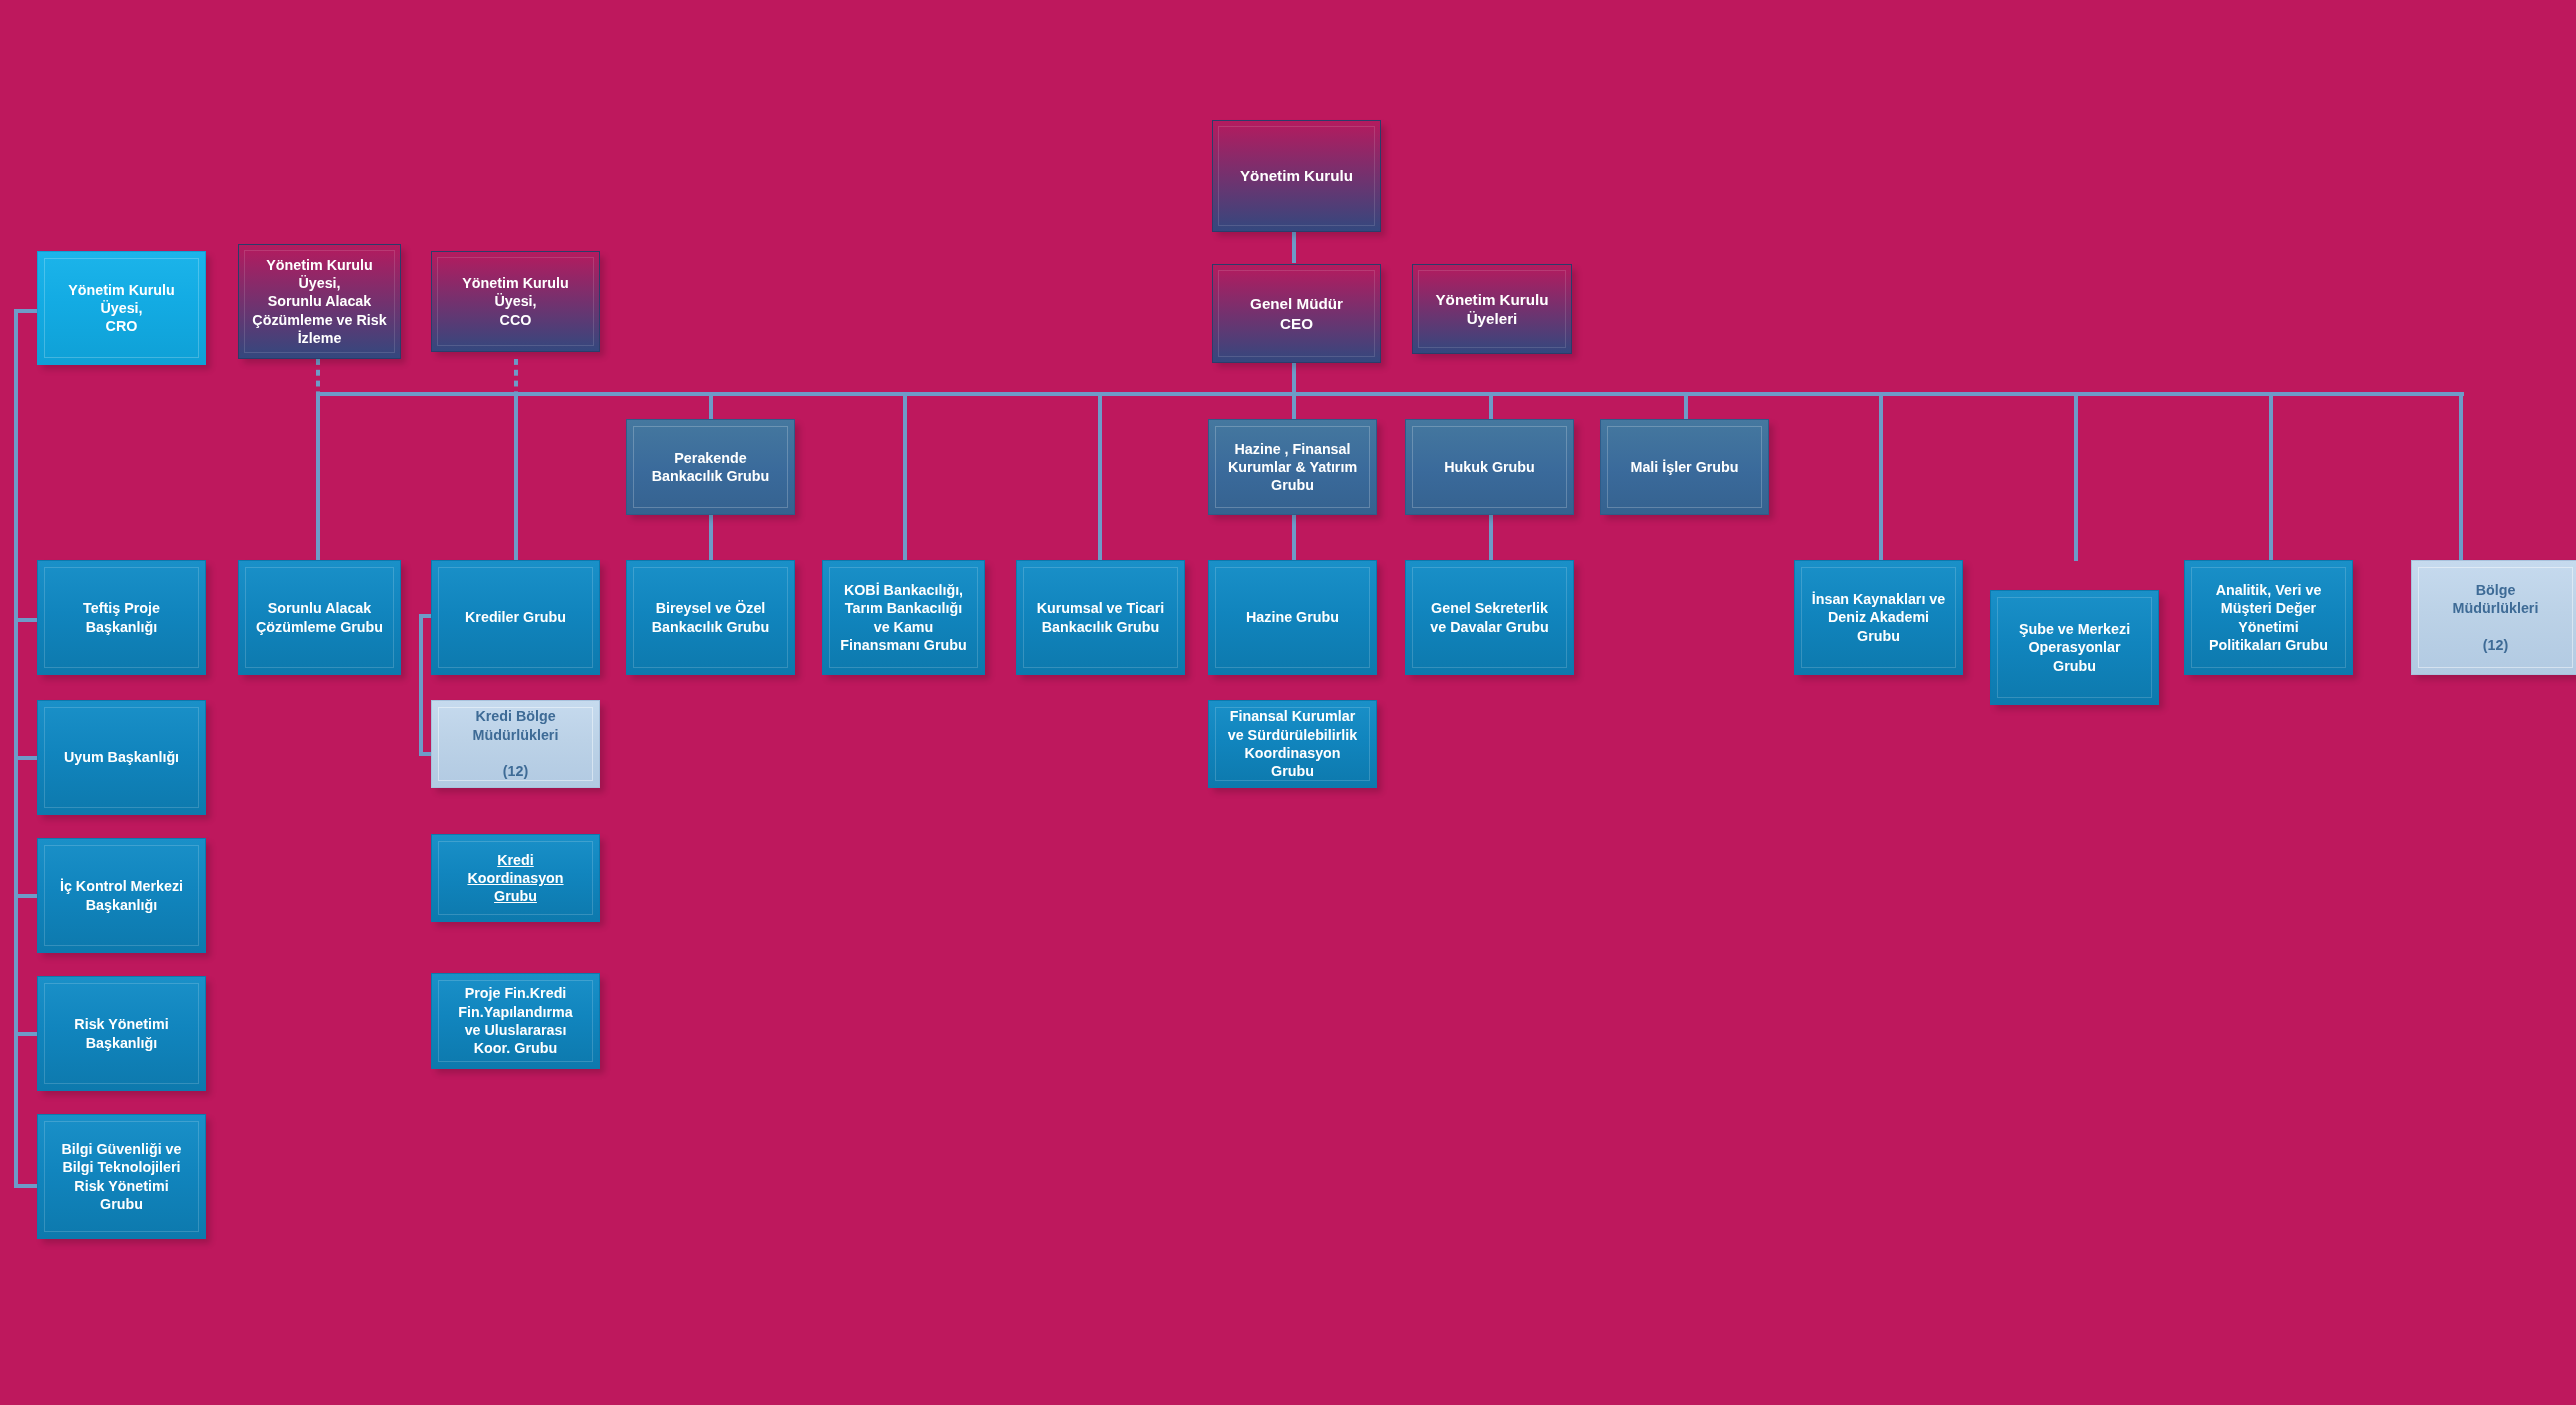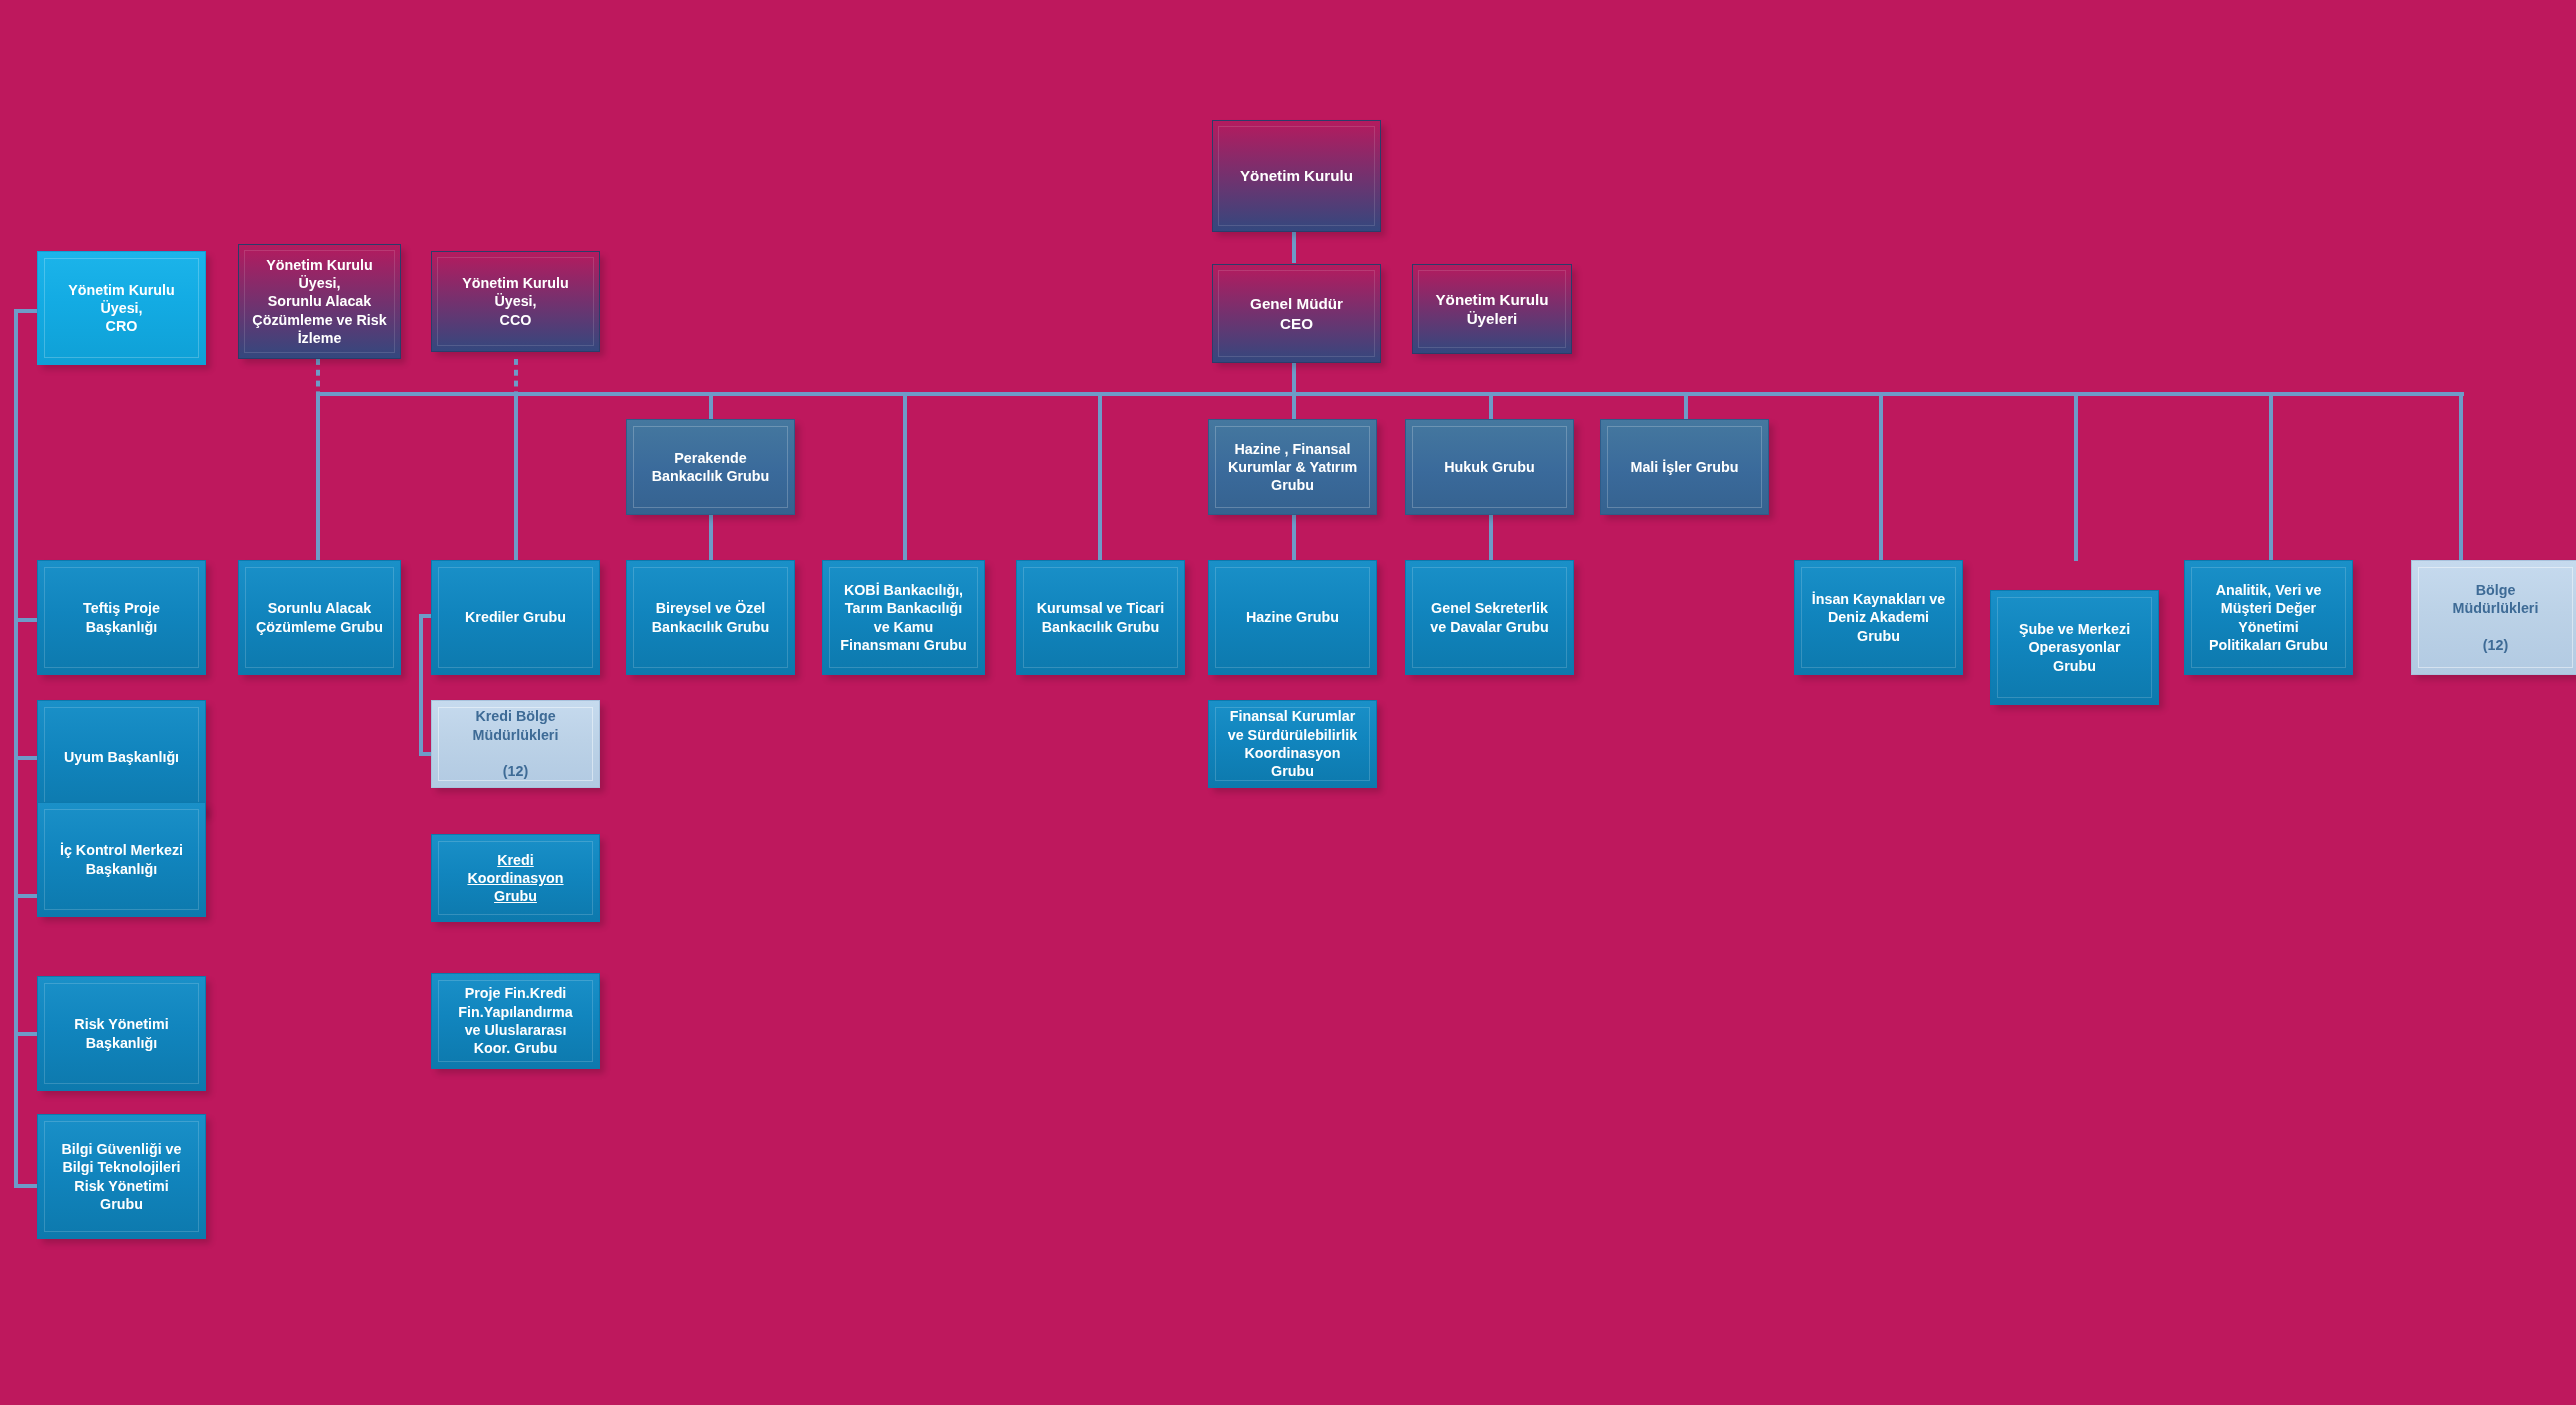--- a/index.html
+++ b/index.html
@@ -174,21 +174,21 @@
 
   <div class="node cyan" style="left:37px;top:560px;width:169px;height:115px;font-size:14.3px;">
     <span class="inner-rule"></span>
       <span class="txt">Teftiş Proje
 Başkanlığı</span>
   </div>
   <div class="node cyan" style="left:37px;top:700px;width:169px;height:115px;font-size:14.3px;">
     <span class="inner-rule"></span>
       <span class="txt">Uyum Başkanlığı</span>
   </div>
-  <div class="node cyan" style="left:37px;top:802px;width:169px;height:115px;font-size:14.3px;">
+  <div class="node cyan" style="left:37px;top:838px;width:169px;height:115px;font-size:14.3px;">
     <span class="inner-rule"></span>
       <span class="txt">İç Kontrol Merkezi
 Başkanlığı</span>
   </div>
   <div class="node cyan" style="left:37px;top:976px;width:169px;height:115px;font-size:14.3px;">
     <span class="inner-rule"></span>
       <span class="txt">Risk Yönetimi
 Başkanlığı</span>
   </div>
   <div class="node cyan" style="left:37px;top:1114px;width:169px;height:125px;font-size:14.3px;">

